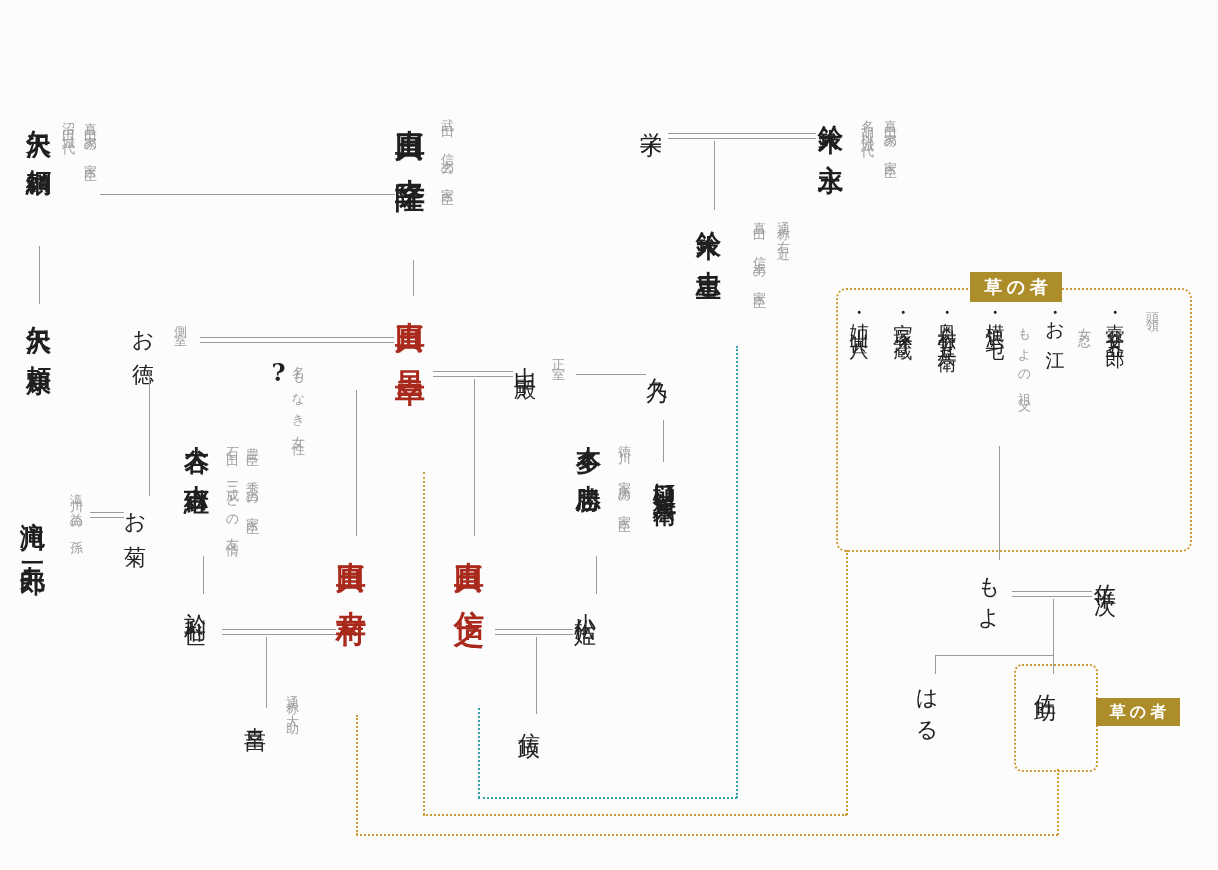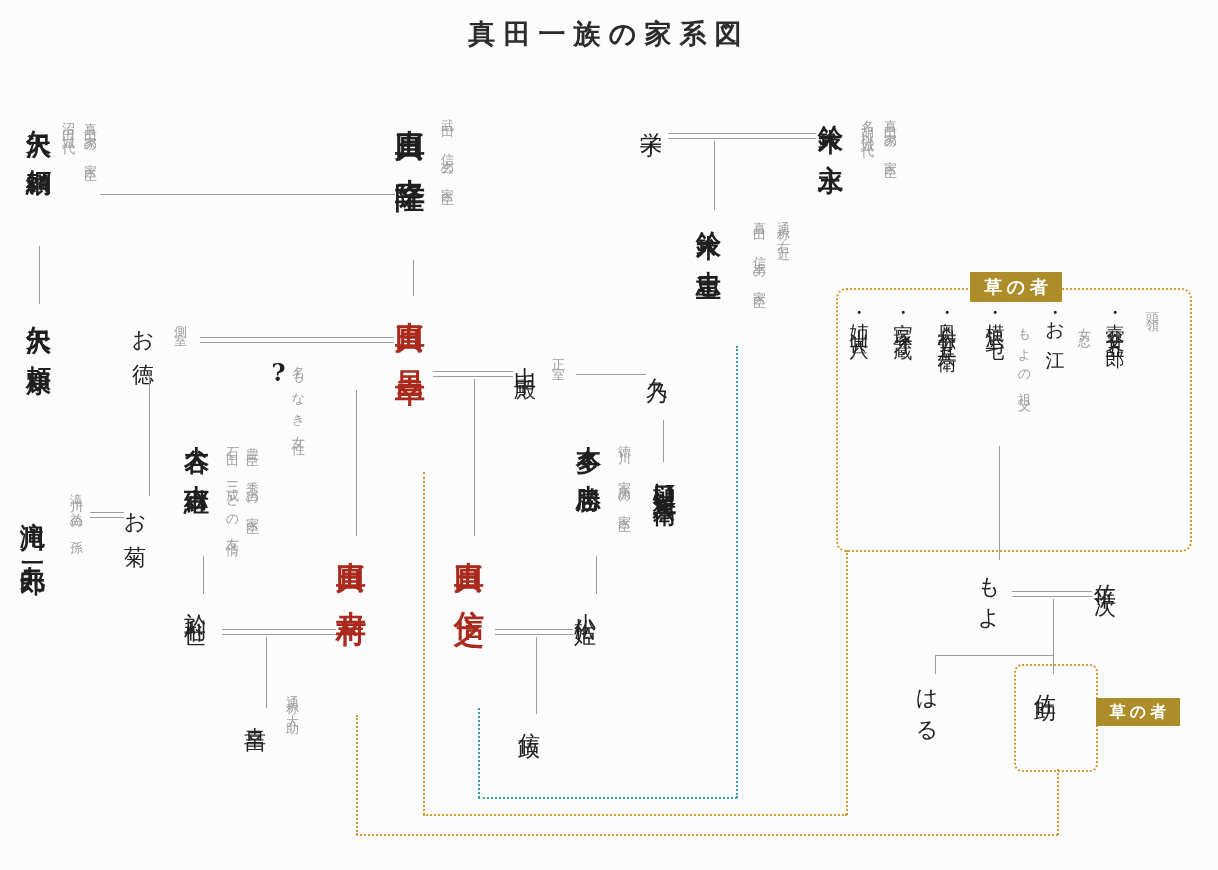--- a/index.html
+++ b/index.html
@@ -30,21 +30,20 @@
   .gold-tag{
     position:absolute;background:#ad8d29;color:#fff;display:flex;align-items:center;justify-content:center;
     font-weight:600;letter-spacing:0.25em;text-indent:0.25em;
   }
 </style>
 </head>
 <body>
 
 <div id="canvas">
 
-  <div class="title">真田一族の家系図</div>
 
   <div class="v name-lg" style="left:26px;top:110px;">矢沢 頼綱</div>
   <div class="v note" style="left:84px;top:112px;">真田家の家臣</div>
   <div class="v note" style="left:62px;top:112px;">沼田城代</div>
   <div class="v name-lg" style="left:26px;top:306px;">矢沢 頼康</div>
   <div class="v name-lg" style="left:20px;top:502px;">滝川 三九郎</div>
   <div class="v note" style="left:70px;top:483px;">滝川一益の孫</div>
 
   <div class="v name-xl" style="left:395px;top:105px;">真田 幸隆</div>
   <div class="v note" style="left:441px;top:108px;">武田 信玄の家臣</div>

